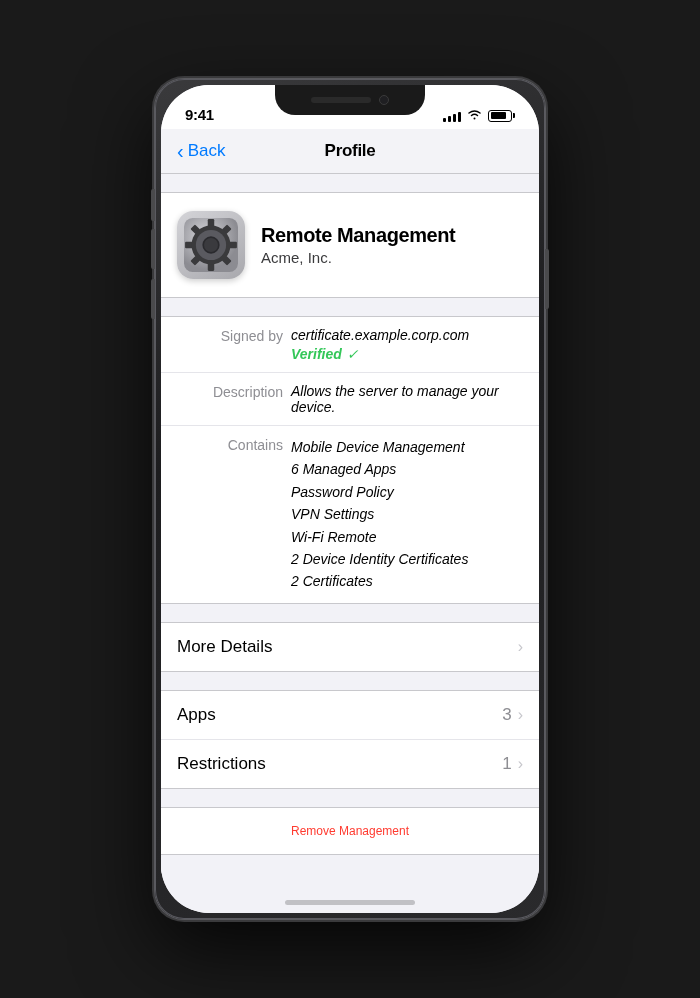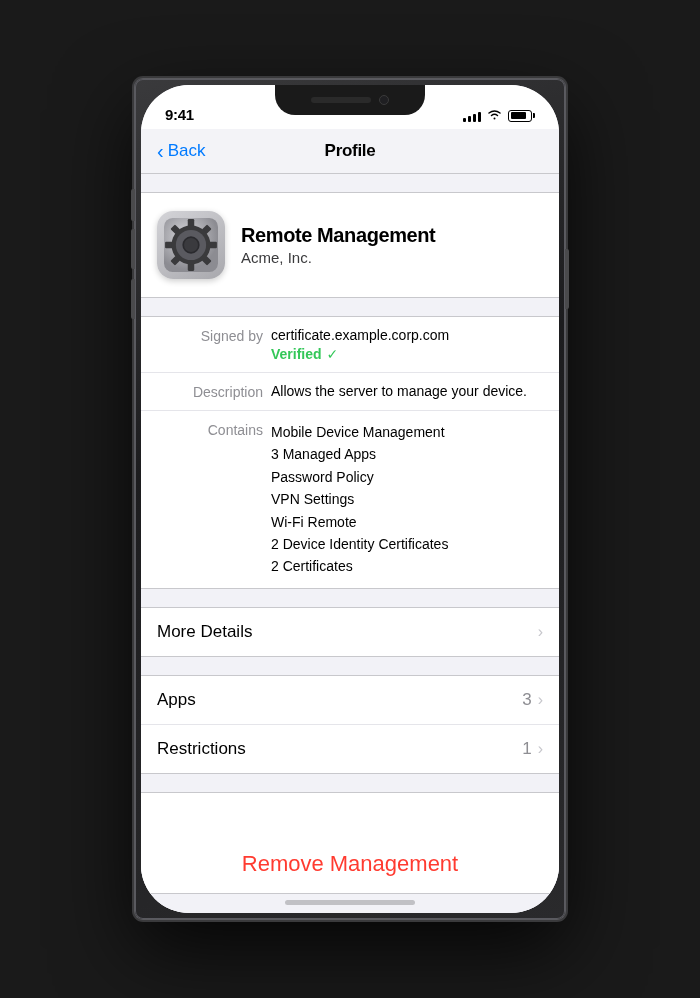--- a/index.html
+++ b/index.html
@@ -9,24 +9,24 @@
       height: 998px;
       background: #1a1a1a;
       display: flex;
       justify-content: center;
       align-items: center;
       font-family: -apple-system, 'SF Pro Display', 'Helvetica Neue', Helvetica, Arial, sans-serif;
       overflow: hidden;
     }
 
     .phone-outer {
-      width: 430px;
+      width: 390px;
       height: 840px;
       background: linear-gradient(160deg, #3a3a3c 0%, #1c1c1e 40%, #2a2a2c 100%);
-      border-radius: 8px;
+      border-radius: 29px;
       position: relative;
       box-shadow:
         0 0 0 1px #5a5a5e,
         0 0 0 3px #3a3a3c,
         inset 0 0 0 1px #5a5a60,
         0 30px 80px rgba(0,0,0,0.8);
     }
 
     
     .btn-volume-up {
@@ -299,20 +299,21 @@
       width: 90px;
       flex-shrink: 0;
       text-align: right;
       padding-top: 1px;
     }
 
     .detail-value {
       font-size: 14px;
       color: #000;
       flex: 1;
+      font-style: italic;
     }
 
     .verified-line {
       display: flex;
       align-items: center;
       gap: 5px;
       margin-top: 3px;
     }
 
     .verified-text {
@@ -386,23 +387,22 @@
       border-top: 1px solid #c8c8cc;
       border-bottom: 1px solid #c8c8cc;
       display: flex;
       align-items: center;
       justify-content: center;
       padding: 16px;
       cursor: pointer;
     }
 
     .remove-text {
-      font-size: 22px;
+      font-size: 12px;
       color: #FF3B30;
-      margin-top: 42px;
     }
 
     .home-indicator {
       position: absolute;
       bottom: 8px;
       left: 50%;
       transform: translateX(-50%);
       width: 130px;
       height: 5px;
       background: #000;
@@ -525,21 +525,21 @@
 
         <div class="detail-row">
           <span class="detail-label">Description</span>
           <div class="detail-value">Allows the server to manage your device.</div>
         </div>
 
         <div class="detail-row">
           <span class="detail-label">Contains</span>
           <div class="detail-value contains-list">
             <span class="contains-item">Mobile Device Management</span>
-            <span class="contains-item">3 Managed Apps</span>
+            <span class="contains-item">6 Managed Apps</span>
             <span class="contains-item">Password Policy</span>
             <span class="contains-item">VPN Settings</span>
             <span class="contains-item">Wi-Fi Remote</span>
             <span class="contains-item">2 Device Identity Certificates</span>
             <span class="contains-item">2 Certificates</span>
           </div>
         </div>
       </div>
 
       <div class="section-gap"></div>

